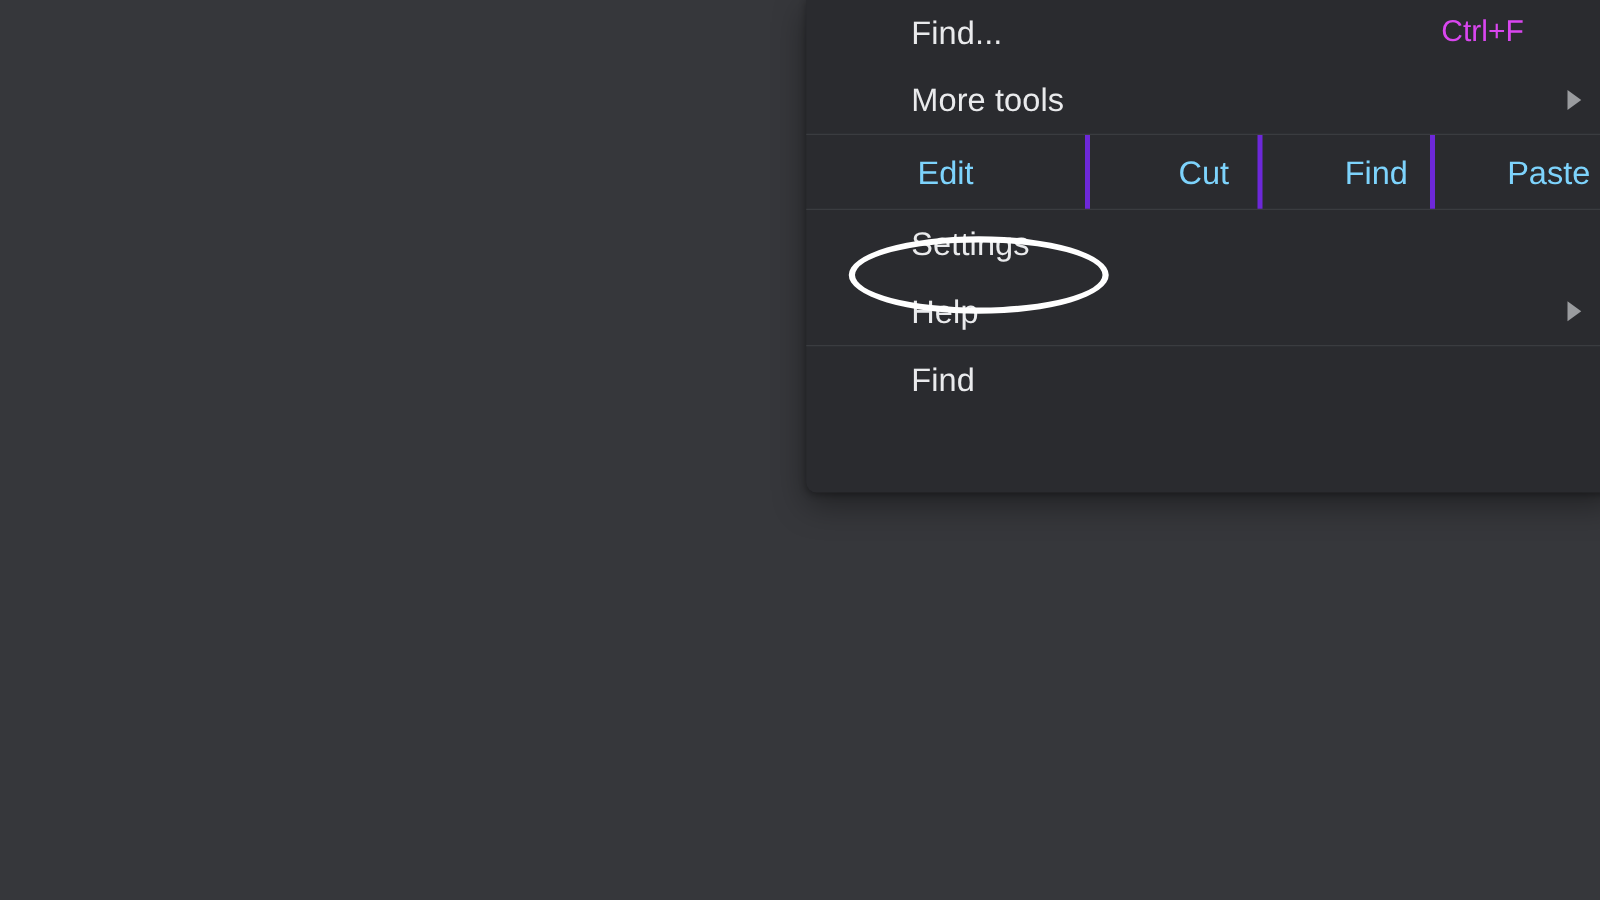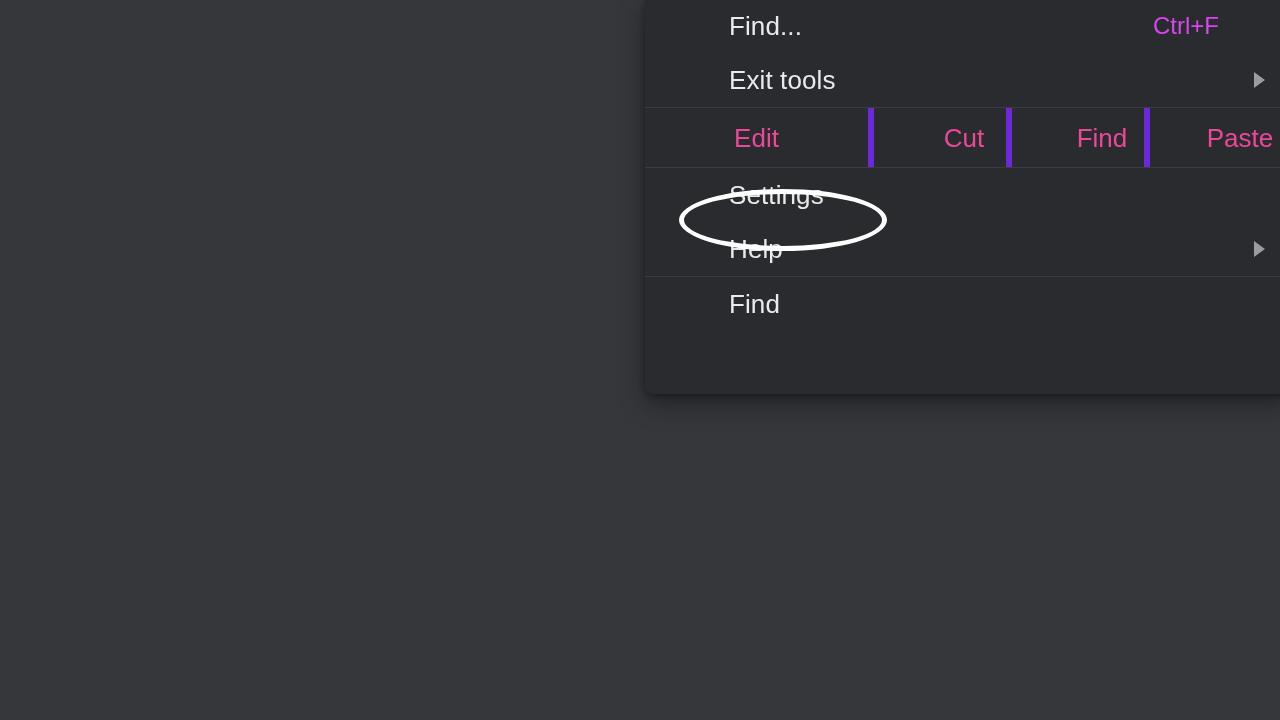--- a/index.html
+++ b/index.html
@@ -89,28 +89,28 @@
     border-top: 1px solid #3a3c40;
     border-bottom: 1px solid #3a3c40;
     box-sizing: border-box;
   }
 
   .edit-cell {
     display: flex;
     align-items: center;
     justify-content: center;
     font-size: 26px;
-    color: #ec4899;
+    color: #7dd3fc;
     box-sizing: border-box;
     cursor: default;
     line-height: 1;
   }
 
   .edit-cell + .edit-cell {
-    border-left: 6px solid #6d28d9;
+    border-left: 4px solid #6d28d9;
     padding-left: 48px;
   }
 
   .edit-cell.cell-edit  { width: 223px; }
   .edit-cell.cell-cut   { width: 138px; }
   .edit-cell.cell-copy  { width: 138px; }
   .edit-cell.cell-paste { width: 138px; }
 
   
   .panel-tail { height: 33px; }
@@ -134,21 +134,21 @@
 <div id="app">
 
   <div class="menu-panel">
 
     <div class="menu-item">
       <span class="label">Find...</span>
       <span class="shortcut">Ctrl+F</span>
     </div>
 
     <div class="menu-item">
-      <span class="label">Exit tools</span>
+      <span class="label">More tools</span>
       <span class="submenu-arrow"></span>
     </div>
 
     <div class="edit-row">
       <div class="edit-cell cell-edit">Edit</div>
       <div class="edit-cell cell-cut">Cut</div>
       <div class="edit-cell cell-copy">Find</div>
       <div class="edit-cell cell-paste">Paste</div>
     </div>
 

